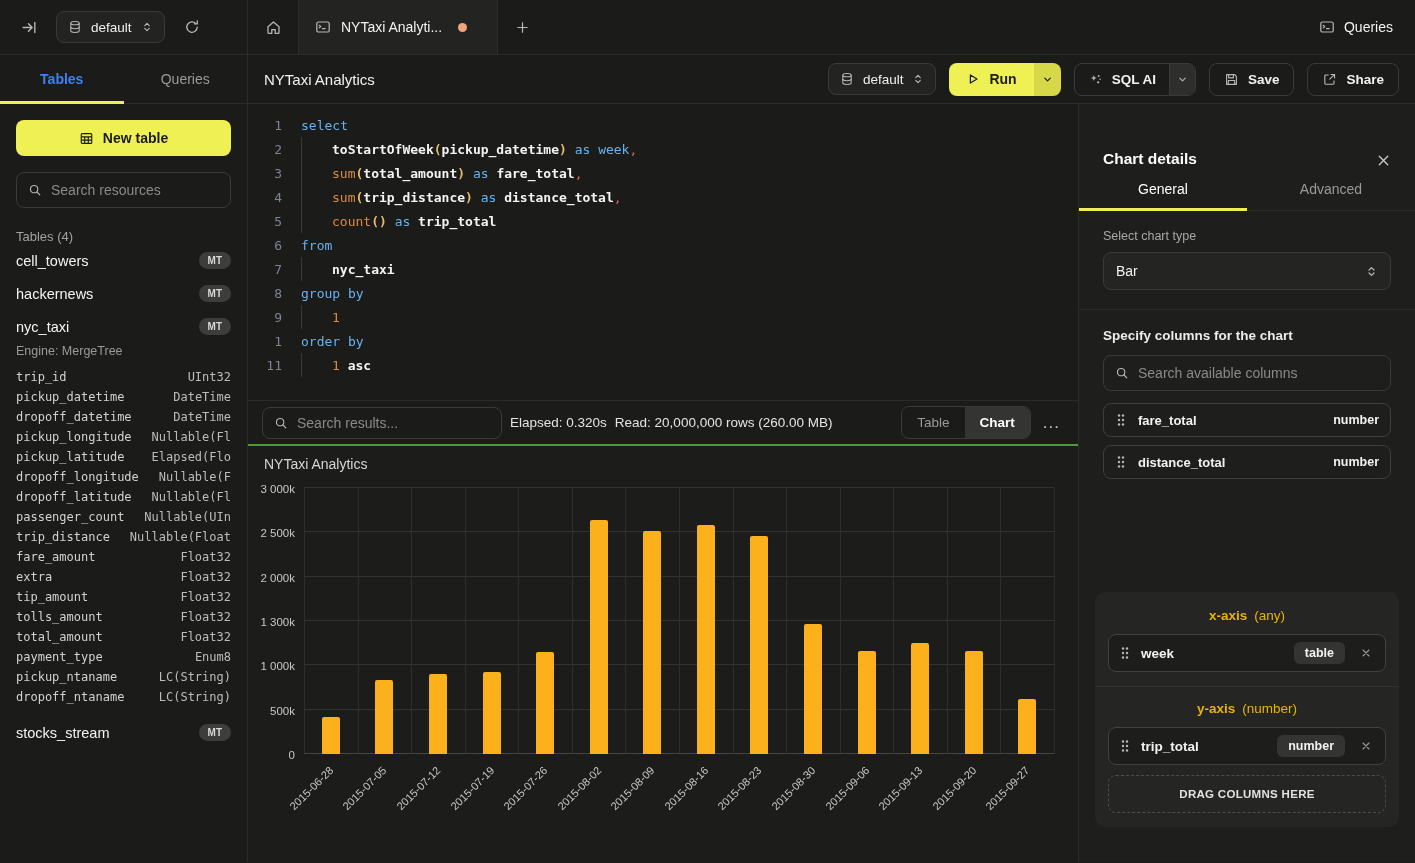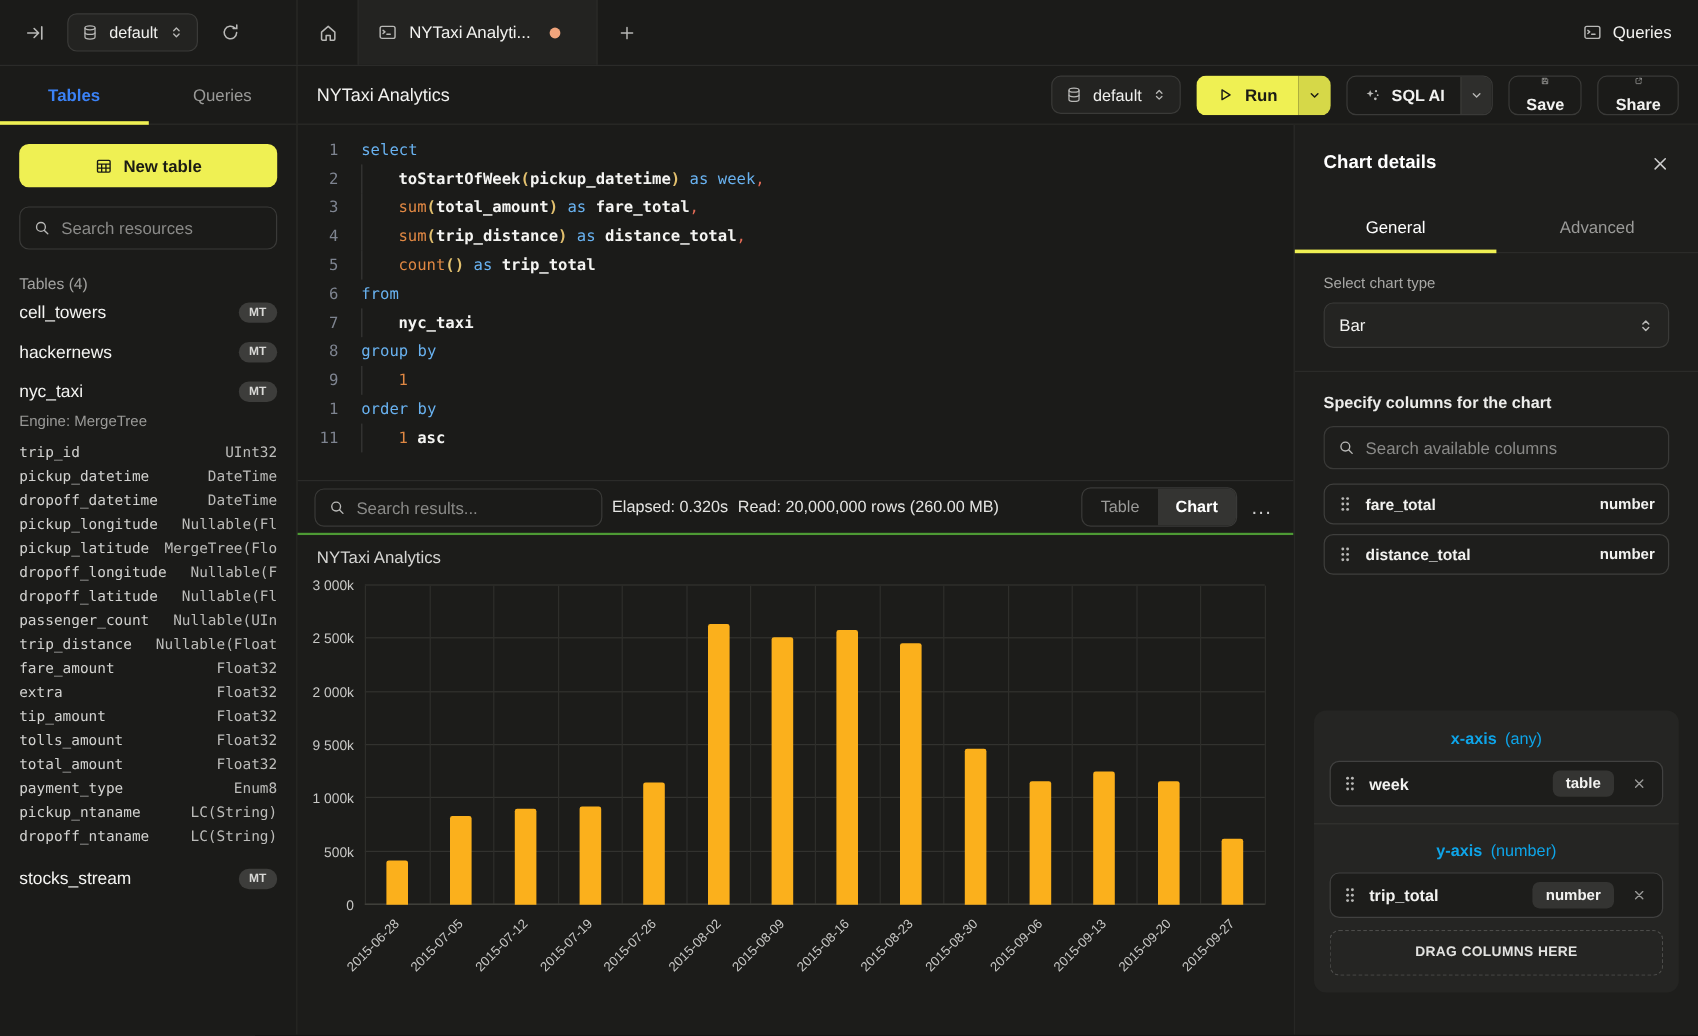--- a/index.html
+++ b/index.html
@@ -38,21 +38,21 @@
   .sb-tabs { width:248px; min-width:248px; border-right:1px solid #2b2b29; display:flex; }
   .sb-tab { flex:1; display:flex; align-items:center; justify-content:center; font-size:14px; color:#9a9a98; cursor:pointer; position:relative; }
   .sb-tab.active { color:#3b82f6; font-weight:700; }
   .sb-tab.active::after { content:""; position:absolute; left:0; right:0; bottom:-1px; height:3px; background:var(--accent); }
   .main-toolbar { flex:1; display:flex; align-items:center; padding:0 16px; }
   .q-title { font-size:15px; color:#f2f2f0; }
   .mt-right { margin-left:auto; display:flex; align-items:center; gap:13px; }
   .btn {
     display:flex; align-items:center; gap:9px; height:33px; padding:0 14px;
     border:1px solid #3a3a38; border-radius:8px; background:transparent;
-    color:#f2f2f0; font-size:13.5px; font-weight:700; cursor:pointer;flex-direction:column;
+    color:#f2f2f0; font-size:13.5px; font-weight:700; cursor:pointer;
   }
   .split { display:flex; height:33px; border-radius:8px; overflow:hidden; cursor:pointer; }
   .run-main { display:flex; align-items:center; gap:9px; padding:0 17px; background:var(--accent); color:#1c1c14; font-weight:700; font-size:14px; }
   .run-caret { width:27px; display:flex; align-items:center; justify-content:center; background:#d6d848; color:#1c1c14; }
   .sqlai { display:flex; height:33px; border:1px solid #3a3a38; border-radius:8px; overflow:hidden; cursor:pointer; }
   .sqlai-main { display:flex; align-items:center; gap:9px; padding:0 13px; color:#f2f2f0; font-weight:700; font-size:13.5px; }
   .sqlai-caret { width:26px; display:flex; align-items:center; justify-content:center; background:#2e2e2c; border-left:1px solid #3a3a38; }
 
   
   .body { display:flex; height:758px; }
@@ -104,39 +104,39 @@
   .chart-title { position:absolute; left:16px; top:10px; font-size:14px; color:#d6d6d4; }
   .plot { position:absolute; left:56px; top:42px; width:calc(100% - 80px); height:266px; }
   .gl-h { position:absolute; left:0; right:0; height:1px; background:#32322f; }
   .gl-v { position:absolute; top:0; bottom:0; width:1px; background:#2e2e2b; }
   .axis-x { position:absolute; left:0; right:0; bottom:0; height:1px; background:#45453f; }
   .bar { position:absolute; width:18px; border-radius:2px 2px 0 0; bottom:0; }
   .ytick { position:absolute; right:calc(100% + 9px); width:60px; text-align:right; font-size:11.5px; color:#c8c8c6; }
   .xtick { position:absolute; width:84px; text-align:right; font-size:11px; color:#c8c8c6; transform:rotate(-45deg); transform-origin:100% 0; white-space:nowrap; }
 
   
-  .rp-head { display:flex; align-items:center; justify-content:space-between; height:64px; padding:0 24px; }
+  .rp-head { display:flex; align-items:flex-end; justify-content:space-between; height:64px; padding:0 24px; }
   .rp-title { font-size:15.5px; font-weight:700; color:#ffffff; }
   .rp-close { cursor:pointer; color:#cccccc; }
   .rp-tabs { display:flex; height:43px; border-bottom:1px solid #2b2b29; }
   .rp-tab { flex:1; display:flex; align-items:center; justify-content:center; font-size:14px; color:#9a9a98; cursor:pointer; position:relative; }
   .rp-tab.active { color:#ffffff; font-weight:500; }
   .rp-tab.active::after { content:""; position:absolute; left:0; right:0; bottom:-1px; height:3px; background:var(--accent); }
   .rp-body { padding:18px 24px 0; }
   .fld-label { font-size:12.5px; color:#a8a8a6; margin-bottom:9px; }
   .selectbox { height:38px; border:1px solid #3a3a38; border-radius:8px; background:#242422; display:flex; align-items:center; justify-content:space-between; padding:0 12px; cursor:pointer; }
   .selectbox span { font-size:14px; color:#f2f2f0; }
   .rp-div { border-top:1px solid #2b2b29; margin:19px -24px 0; }
   .cols-head { font-size:13.5px; font-weight:700; color:#ececea; margin:18px 0 12px; }
   .chip { display:flex; align-items:center; gap:11px; height:34px; border:1px solid #3f3f3d; border-radius:8px; padding:0 11px; margin-bottom:8px; cursor:grab; background:#1e1e1c; }
   .chip-name { font-size:13px; font-weight:700; color:#f2f2f0; }
   .chip-type { margin-left:auto; font-size:12.5px; font-weight:700; color:#f2f2f0; }
   .spacer { flex:1; }
   .axis-card { margin:0 16px 35px; background:#252523; border-radius:10px; padding:13px 13px 14px; }
-  .axis-head { text-align:center; font-size:13.5px; color:#0ea5e9; margin:3px 0 11px; }
+  .axis-head { text-align:center; font-size:13.5px; color:#eab308; margin:3px 0 11px; }
   .axis-head b { font-weight:700; }
   .axis-head .hint { font-weight:400; margin-left:7px; }
   .axis-chip { display:flex; align-items:center; gap:10px; height:38px; border:1px solid #414140; border-radius:8px; padding:0 10px; background:#1d1d1b; cursor:grab; }
   .axis-chip .chip-name { font-size:13.5px; }
   .type-badge { margin-left:auto; background:#343432; border-radius:6px; padding:4px 11px; font-size:12.5px; font-weight:700; color:#f2f2f0; }
   .chip-x { color:#9a9a98; cursor:pointer; padding:0 3px; margin-left:2px; }
   .axis-sep { border-top:1px solid #333331; margin:14px -13px; }
   .dropzone { margin-top:10px; border:1.5px dashed #4c4c4a; border-radius:8px; height:38px; display:flex; align-items:center; justify-content:center; font-size:11.5px; font-weight:700; letter-spacing:.3px; color:#e2e2e0; }
 </style>
 </head>
@@ -308,21 +308,21 @@
             <div class="col-row">
               <span class="col-name">dropoff_datetime</span>
               <span class="col-type">DateTime</span>
             </div>
             <div class="col-row">
               <span class="col-name">pickup_longitude</span>
               <span class="col-type">Nullable(Fl</span>
             </div>
             <div class="col-row">
               <span class="col-name">pickup_latitude</span>
-              <span class="col-type">MergeTree(Flo</span>
+              <span class="col-type">Elapsed(Flo</span>
             </div>
             <div class="col-row">
               <span class="col-name">dropoff_longitude</span>
               <span class="col-type">Nullable(F</span>
             </div>
             <div class="col-row">
               <span class="col-name">dropoff_latitude</span>
               <span class="col-type">Nullable(Fl</span>
             </div>
             <div class="col-row">
@@ -482,21 +482,21 @@
       <div class="chartwrap">
         <div class="chart-title">NYTaxi Analytics</div>
         <div class="plot" id="plot">
             <div class="gl-h" style="bottom: 0%;"></div>
             <div class="ytick" style="bottom: calc(0% - 7px);">0</div>
             <div class="gl-h" style="bottom: 16.6667%;"></div>
             <div class="ytick" style="bottom: calc(16.6667% - 7px);">500k</div>
             <div class="gl-h" style="bottom: 33.3333%;"></div>
             <div class="ytick" style="bottom: calc(33.3333% - 7px);">1 000k</div>
             <div class="gl-h" style="bottom: 50%;"></div>
-            <div class="ytick" style="bottom: calc(50% - 7px);">9 500k</div>
+            <div class="ytick" style="bottom: calc(50% - 7px);">1 300k</div>
             <div class="gl-h" style="bottom: 66.6667%;"></div>
             <div class="ytick" style="bottom: calc(66.6667% - 7px);">2 000k</div>
             <div class="gl-h" style="bottom: 83.3333%;"></div>
             <div class="ytick" style="bottom: calc(83.3333% - 7px);">2 500k</div>
             <div class="gl-h" style="bottom: 100%;"></div>
             <div class="ytick" style="bottom: calc(100% - 7px);">3 000k</div>
             <div class="gl-v" style="left: 0%;"></div>
             <div class="gl-v" style="left: 7.14286%;"></div>
             <div class="gl-v" style="left: 14.2857%;"></div>
             <div class="gl-v" style="left: 21.4286%;"></div>

